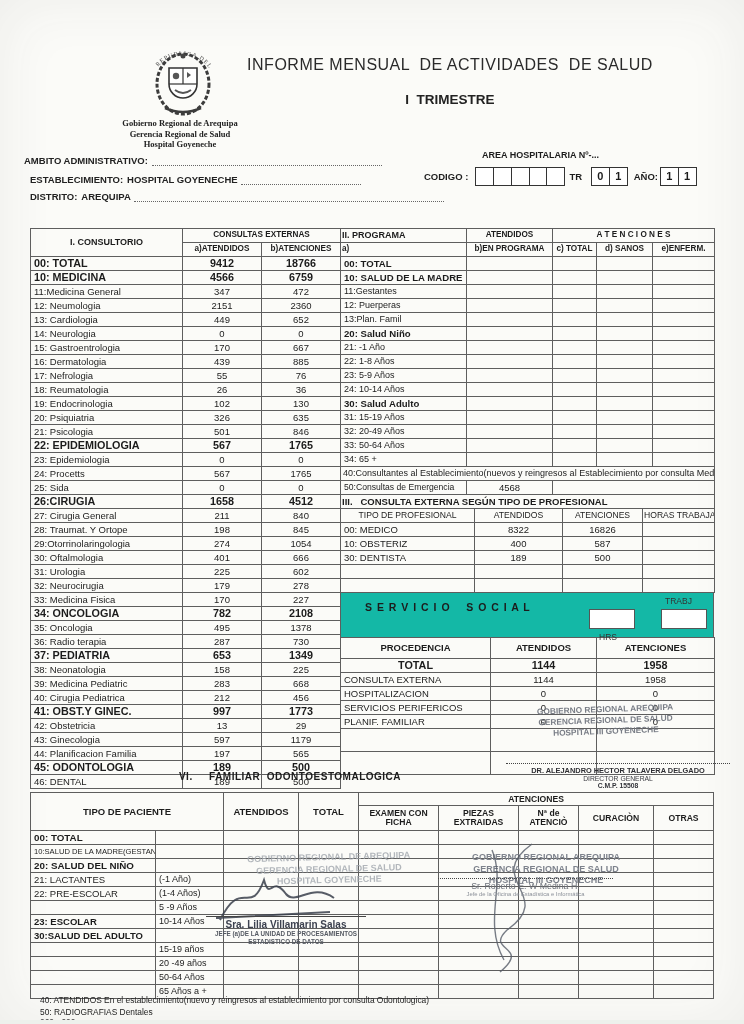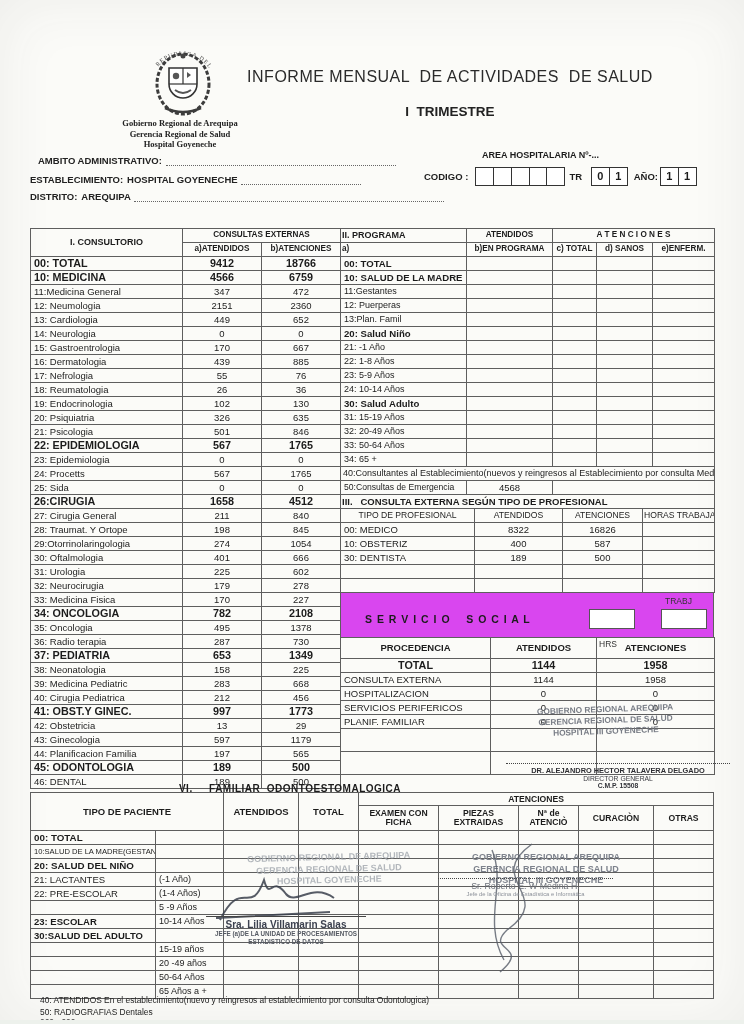--- a/index.html
+++ b/index.html
@@ -1,19 +1,19 @@
 <!DOCTYPE html>
 <html><head>
 <meta charset="utf-8">
 <style>
   html,body{margin:0;padding:0;background:#d8d8d4;}
   .page{position:relative;width:744px;height:1024px;margin:0 auto;background:#fbfbf8;
         font-family:"Liberation Sans",sans-serif;color:#1c1c1c;overflow:hidden;
         box-shadow:inset 0 0 60px rgba(60,60,50,.07);}
-  .pre{white-space:pre;margin-top:12px;}
+  .pre{white-space:pre;}
   
   .seal{position:absolute;left:128px;top:42px;width:110px;text-align:center;}
   .org{position:absolute;left:60px;top:118px;width:240px;text-align:center;
        font-family:"Liberation Serif",serif;font-weight:bold;font-size:8.5px;line-height:1.25;color:#222;}
   .title{position:absolute;left:180px;top:56px;width:540px;text-align:center;
          font-size:16px;letter-spacing:.5px;color:#2a2a2a;}
   .subtitle{position:absolute;left:180px;top:92px;width:540px;text-align:center;
             font-size:13.5px;font-weight:bold;color:#222;}
   
   .admrow{position:absolute;display:flex;align-items:flex-end;font-size:9.5px;font-weight:bold;color:#222;}
@@ -35,21 +35,21 @@
   .rcol{width:374px;display:flex;flex-direction:column;margin-left:-1px;}
   .ptab{width:374px;}
   .ptab col.c1{width:126px;}.ptab col.c2{width:86px;}.ptab col.c3{width:44px;}
   .ptab col.c4{width:56px;}.ptab col.c5{width:62px;}
   .ptab td:first-child{font-size:9px;}
   .ptab tr.b td:first-child{font-size:9.6px;}
   .note40{font-size:7.6px;padding:0 2px;}
   .s3tab{width:374px;margin-top:-1px;}
   .s3tab col.c1{width:134px;}.s3tab col.c2{width:88px;}.s3tab col.c3{width:80px;}.s3tab col.c4{width:72px;}
   .s3title{font-weight:bold;font-size:9.5px;}
-  .ssbox{position:relative;width:372px;height:44px;border:1px solid #5e5e5e;margin-top:-1px;background:#d946ef;}
+  .ssbox{position:relative;width:372px;height:44px;border:1px solid #5e5e5e;margin-top:-1px;background:#14b8a6;}
   .sstitle{position:absolute;left:24px;top:8px;font-weight:bold;font-size:10.5px;letter-spacing:1px;}
   .sslab{position:absolute;font-size:8.5px;color:#333;}
   .ssb{position:absolute;width:44px;height:18px;border:1px solid #555;background:#fff;}
   .proctab{width:374px;margin-top:-1px;}
   .proctab col.c1{width:150px;}.proctab col.c2{width:106px;}.proctab col.c3{width:118px;}
   .proctab th{font-size:9.5px;height:20px;}
   .proctab tr.b td{font-size:10.8px;}
   .proctab tr.b td:first-child{text-align:center;}
   tr.tall td{height:22px;}
   
@@ -111,21 +111,21 @@
     </svg>
   </div>
   <div class="org">
     <div>Gobierno Regional de Arequipa</div>
     <div>Gerencia Regional de Salud</div>
     <div>Hospital Goyeneche</div>
   </div>
   <div class="title pre">INFORME MENSUAL  DE ACTIVIDADES  DE SALUD</div>
   <div class="subtitle pre">I  TRIMESTRE</div>
 
-  <div class="admrow" style="left:38px;top:155px;width:400px;">
+  <div class="admrow" style="left:24px;top:155px;width:400px;">
     <span>AMBITO  ADMINISTRATIVO:</span>
     <span class="dots" style="width:230px;margin-left:4px;"></span>
   </div>
   <div class="arealbl">AREA HOSPITALARIA Nº-...</div>
   <div class="admrow" style="left:30px;top:174px;width:400px;">
     <span>ESTABLECIMIENTO:</span>
     <span style="margin-left:4px;">HOSPITAL GOYENECHE</span>
     <span class="dots" style="width:120px;margin-left:3px;"></span>
   </div>
   <div class="codes">
@@ -548,21 +548,21 @@
               <td></td>
               <td class="num"></td>
               <td class="num"></td>
               <td class="num"></td>
             </tr>
           </tbody>
       </table>
 
       <div class="ssbox">
         <span class="sstitle pre">S E R V I C I O    S O C I A L</span>
-        <span class="sslab" style="left:258px;top:18px;margin-top:28px;">HRS</span>
+        <span class="sslab" style="left:258px;top:11px;margin-top:28px;">HRS</span>
         <span class="ssb" style="left:248px;top:16px;"></span>
         <span class="sslab" style="left:324px;top:3px;">TRABJ</span>
         <span class="ssb" style="left:320px;top:16px;"></span>
       </div>
 
       <table class="proctab proc">
         <colgroup>
             <col class="c1">
             <col class="c2">
             <col class="c3">

